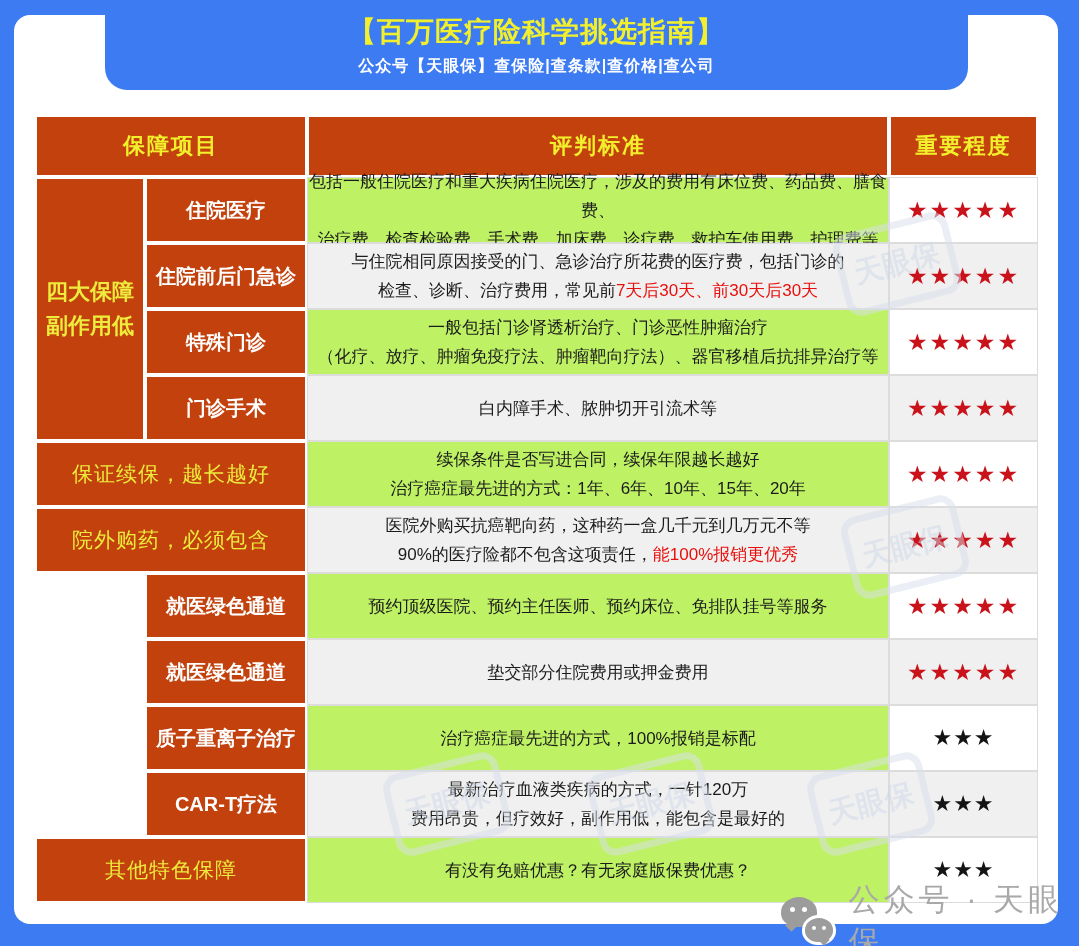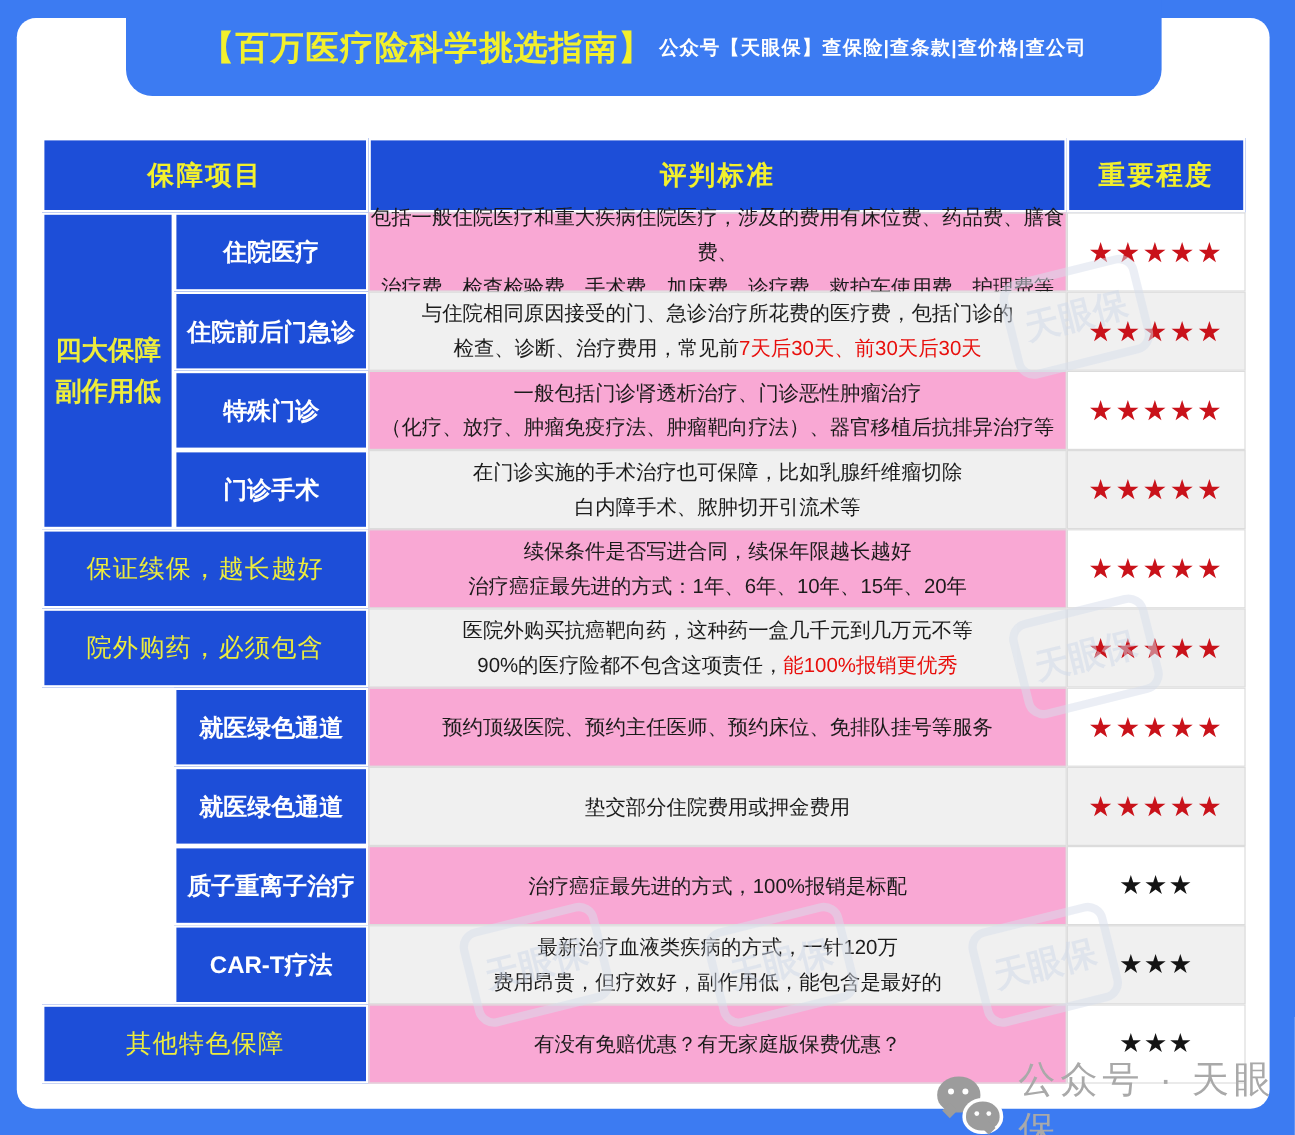--- a/index.html
+++ b/index.html
@@ -9,46 +9,46 @@
     position:relative; overflow:hidden;
     background:#3C7BF2;
     font-family:"Liberation Sans", sans-serif;
   }
   .card {
     position:absolute; left:14px; top:15px;
     width:1044px; height:909px;
     background:#FFFFFF; border-radius:16px;
   }
   .header-box {
-    position:absolute; left:105px; top:0; width:863px; height:80px;
+    position:absolute; left:105px; top:0; width:863px; height:90px;
     background:#3C7BF2; border-radius:0 0 22px 22px;
-    display:flex; align-items:center; justify-content:center;
+    display:flex; flex-direction:column; align-items:center; justify-content:center;
     gap:5px; z-index:4;
   }
   .title { color:#F2F02C; font-size:28px; font-weight:bold; letter-spacing:1px; }
   .subtitle { color:#FFFFFF; font-size:16px; font-weight:bold; letter-spacing:1px; }
 
   .grid {
     position:absolute; left:35px; top:115px; width:1003px; z-index:2;
     display:grid;
     grid-template-columns:110px 162px 582px 149px;
     grid-template-rows:62px repeat(11, 66px);
   }
   .cell {
     display:flex; align-items:center; justify-content:center;
     text-align:center;
   }
-  .b { background:#1d4ed8; border:2px solid #FFFFFF; }
+  .b { background:#c2410c; border:2px solid #FFFFFF; }
   .th { color:#F2F02C; font-size:22px; font-weight:bold; letter-spacing:2px; }
   .group { flex-direction:column; color:#EDEC3C; font-size:22px; font-weight:bold; line-height:34px; }
   .group span { display:block; }
   .item { color:#FFFFFF; font-size:20px; font-weight:bold; }
   .glabel { color:#EDEC3C; font-size:21px; font-weight:normal; letter-spacing:1px; }
   .desc {
-    flex-direction:column; background:#f9a8d4; border:1px solid #DCDCDC;
+    flex-direction:column; background:#bef264; border:1px solid #DCDCDC;
     font-size:17px; line-height:29px; color:#1B1B1B;
   }
   .desc p { margin:0; }
   .starcell { background:#FFFFFF; border:1px solid #DCDCDC; }
   .alt { background:#F0F0F0; }
   .sr { color:#C9121A; font-size:23px; letter-spacing:2px; }
   .sb { color:#141414; font-size:22px; letter-spacing:1px; }
   .red { color:#E80F0C; }
 
   .wm {
@@ -128,21 +128,20 @@
 
   <div class="cell b item" style="grid-area:4/2/5/3">特殊门诊</div>
   <div class="cell desc" style="grid-area:4/3/5/4">
     <p>一般包括门诊肾透析治疗、门诊恶性肿瘤治疗</p>
     <p>（化疗、放疗、肿瘤免疫疗法、肿瘤靶向疗法）、器官移植后抗排异治疗等</p>
   </div>
   <div class="cell starcell sr" style="grid-area:4/4/5/5">★★★★★</div>
 
   <div class="cell b item" style="grid-area:5/2/6/3">门诊手术</div>
   <div class="cell desc alt" style="grid-area:5/3/6/4">
-    <p>在门诊实施的手术治疗也可保障，比如乳腺纤维瘤切除</p>
     <p>白内障手术、脓肿切开引流术等</p>
   </div>
   <div class="cell starcell sr alt" style="grid-area:5/4/6/5">★★★★★</div>
 
   <div class="cell b glabel" style="grid-area:6/1/7/3">保证续保，越长越好</div>
   <div class="cell desc" style="grid-area:6/3/7/4">
     <p>续保条件是否写进合同，续保年限越长越好</p>
     <p>治疗癌症最先进的方式：1年、6年、10年、15年、20年</p>
   </div>
   <div class="cell starcell sr" style="grid-area:6/4/7/5">★★★★★</div>

